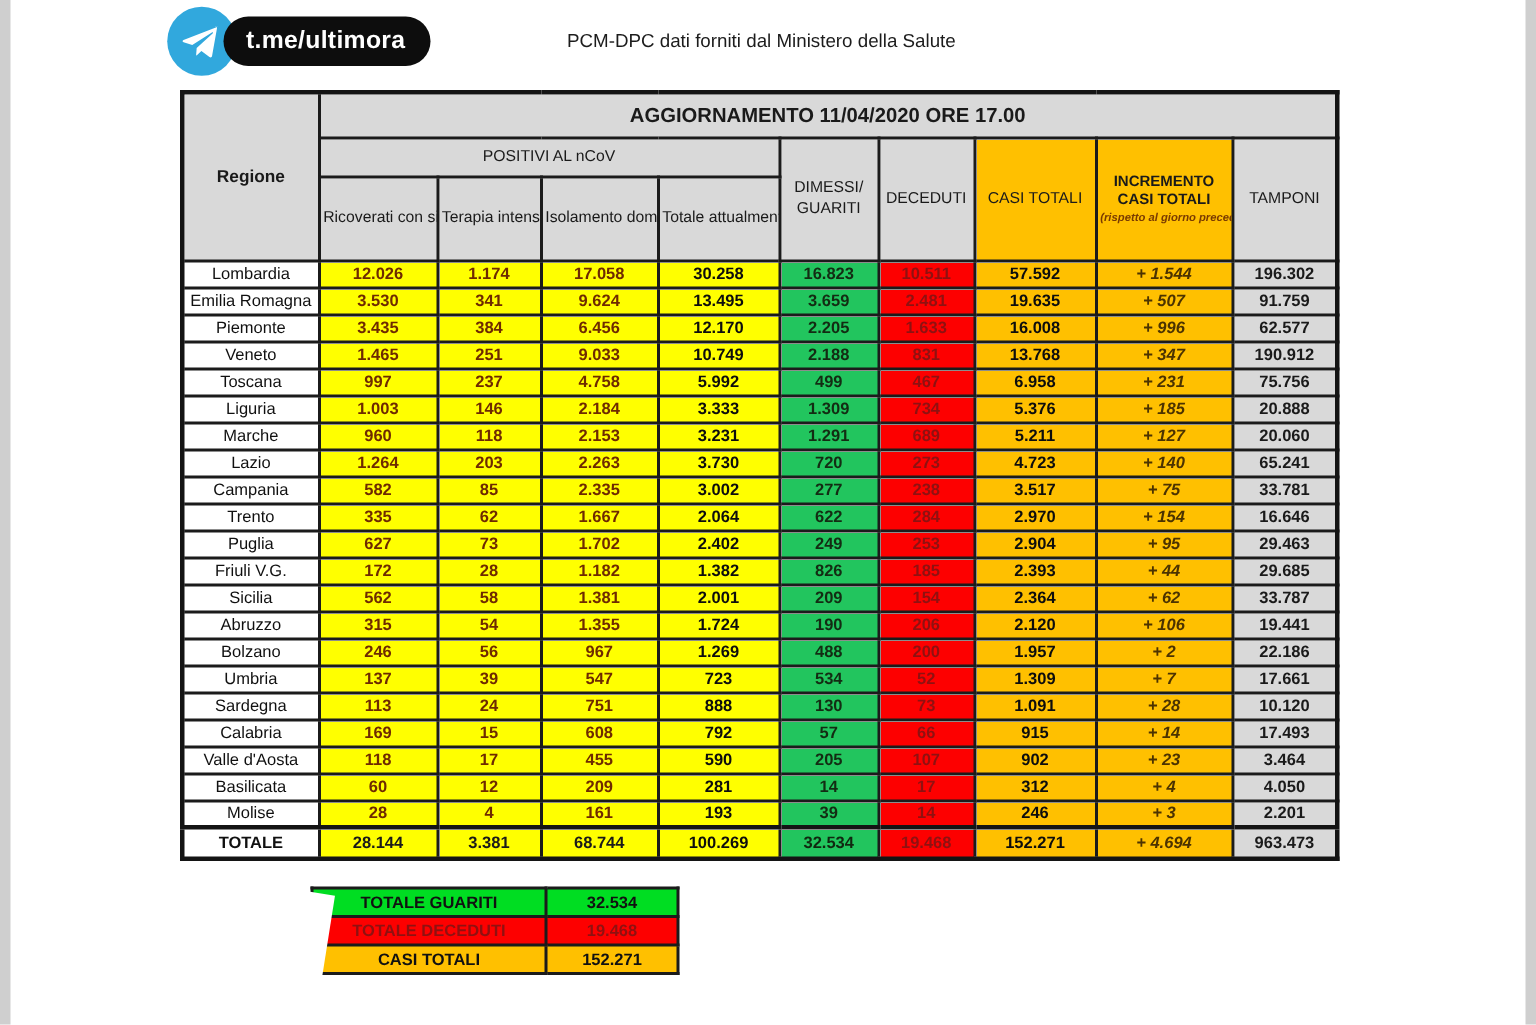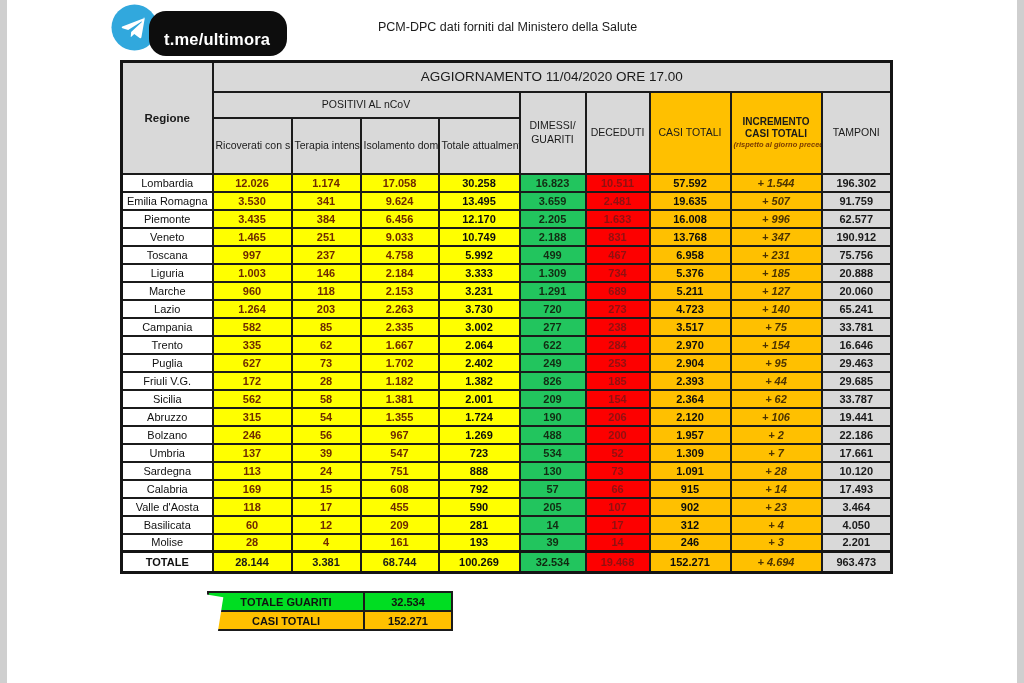--- a/index.html
+++ b/index.html
@@ -9,21 +9,21 @@
   }
   .edge-strip{position:absolute;top:0;bottom:0;width:7px;background:#cfcfcf;}
   .edge-strip.left{left:0;}
   .edge-strip.right{right:0;}
 
   
   .tg-icon{position:absolute;left:111px;top:4px;width:47px;height:47px;}
   .badge{
     position:absolute;left:149px;top:11px;height:33px;line-height:33px;
     background:#0d0d0d;color:#fff;border-radius:17px;
-    padding:12px 17px 0 15px;font-size:16.5px;font-weight:bold;letter-spacing:.2px;
+    padding:0 17px 0 15px;font-size:16.5px;font-weight:bold;letter-spacing:.2px;
   }
   .source-note{
     position:absolute;left:378px;top:20px;font-size:12.5px;color:#1c1c1c;font-weight:500;
   }
 
   
   table{border-collapse:collapse;table-layout:fixed;}
   .main-table{
     position:absolute;left:120px;top:60px;width:770px;
     border:3px solid #141414;
@@ -33,21 +33,21 @@
     overflow:hidden;white-space:nowrap;
   }
   .tr-title{height:30px;}
   .tr-group{height:26px;}
   .tr-sub{height:56px;}
   .tr-data{height:18px;}
   .tr-total{height:21px;}
   th{color:#1a1a1a;}
   .h-gray{background:#d9d9d9;}
   .h-orange{background:#ffc000;}
-  .th-title{font-size:13.5px;font-weight:normal;}
+  .th-title{font-size:13.5px;font-weight:bold;}
   .th-regione{font-size:11.5px;font-weight:bold;}
   .th-sub{font-size:10.5px;font-weight:normal;line-height:1.25;white-space:normal;}
   .th-incr{font-size:10px;font-weight:bold;line-height:1.2;white-space:normal;}
   .incr-note{font-size:7.5px;font-style:italic;font-weight:600;color:#7a3b00;line-height:1.15;margin-top:1px;}
 
   .main-table td{font-size:11px;}
   .c0{background:#ffffff;font-weight:normal;color:#101010;font-size:11.5px;}
   .c1,.c2,.c3{background:#ffff00;color:#6e2a00;font-weight:600;}
   .c4{background:#ffff00;color:#0d0d0d;font-weight:bold;}
   .c5{background:#22c55e;color:#132c13;font-weight:600;margin-top:30px;}
@@ -395,18 +395,22 @@
     </tbody>
 </table>
 
 <table class="summary-table">
   <tbody id="summary-body">
       <tr>
         <td class="s-label" style="background: rgb(0, 221, 34); color: rgb(17, 17, 17); margin-top: 23px;">TOTALE GUARITI</td>
         <td class="s-value" style="background: rgb(0, 221, 34); color: rgb(17, 17, 17);">32.534</td>
       </tr>
       <tr>
+        <td class="s-label" style="background: rgb(253, 0, 0); color: rgb(143, 17, 17);">TOTALE DECEDUTI</td>
+        <td class="s-value" style="background: rgb(253, 0, 0); color: rgb(143, 17, 17);">19.468</td>
+      </tr>
+      <tr>
         <td class="s-label" style="background: rgb(255, 192, 0); color: rgb(17, 17, 17);">CASI TOTALI</td>
         <td class="s-value" style="background: rgb(255, 192, 0); color: rgb(17, 17, 17);">152.271</td>
       </tr>
     </tbody>
 </table>
 <div class="blob"></div>
 
 </body></html>

